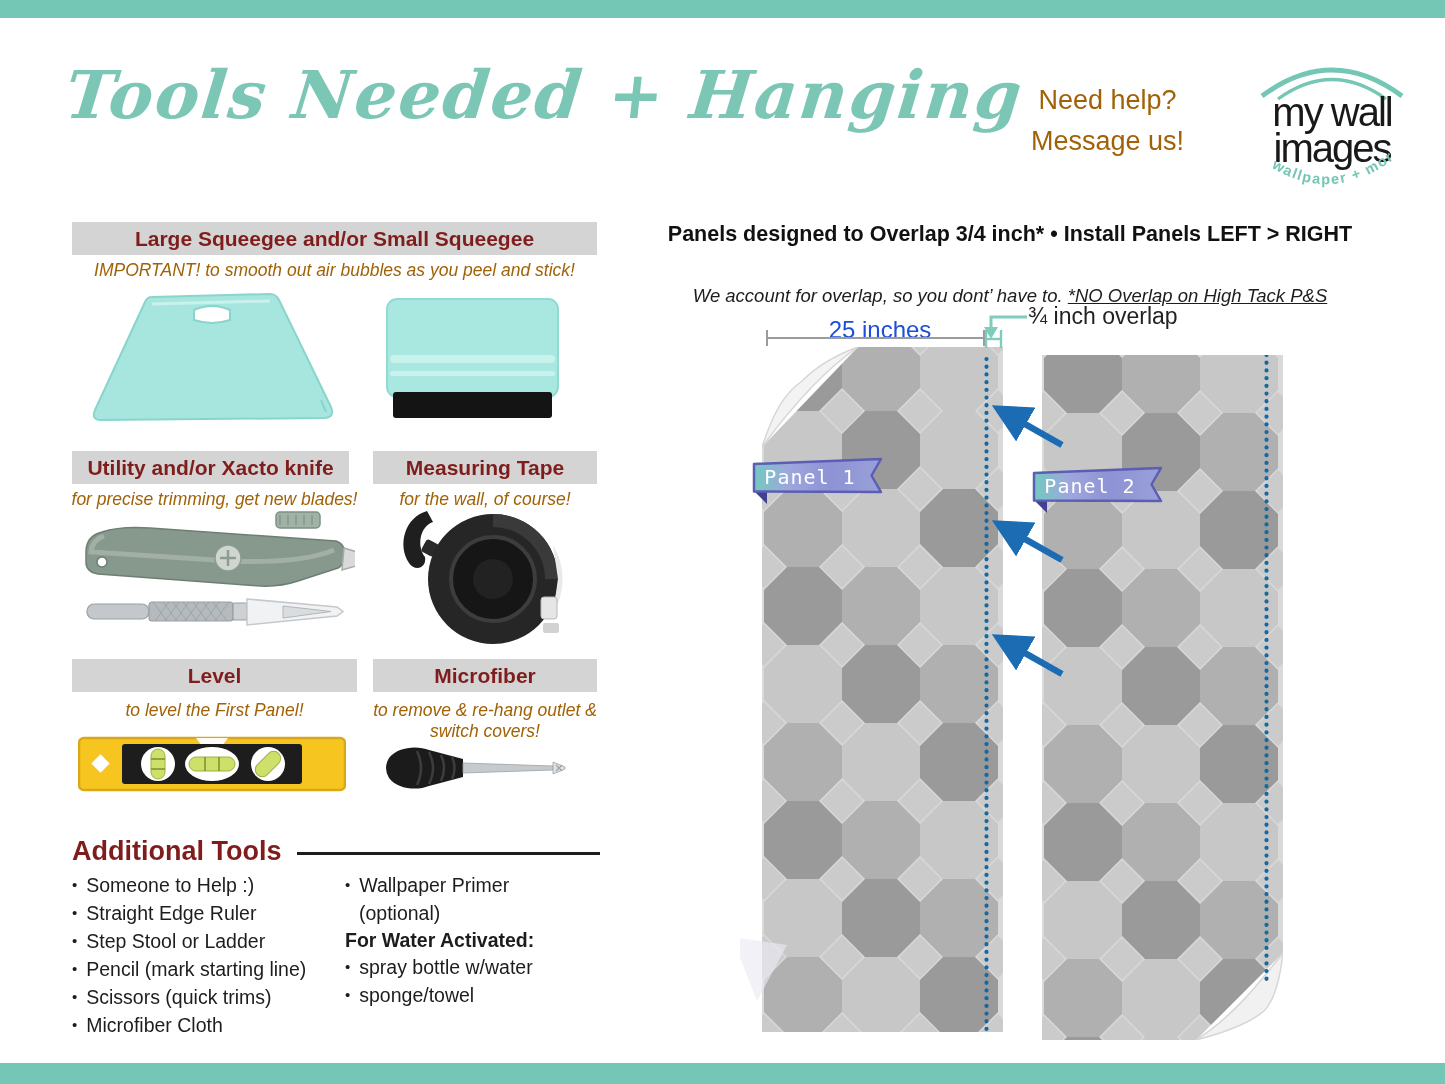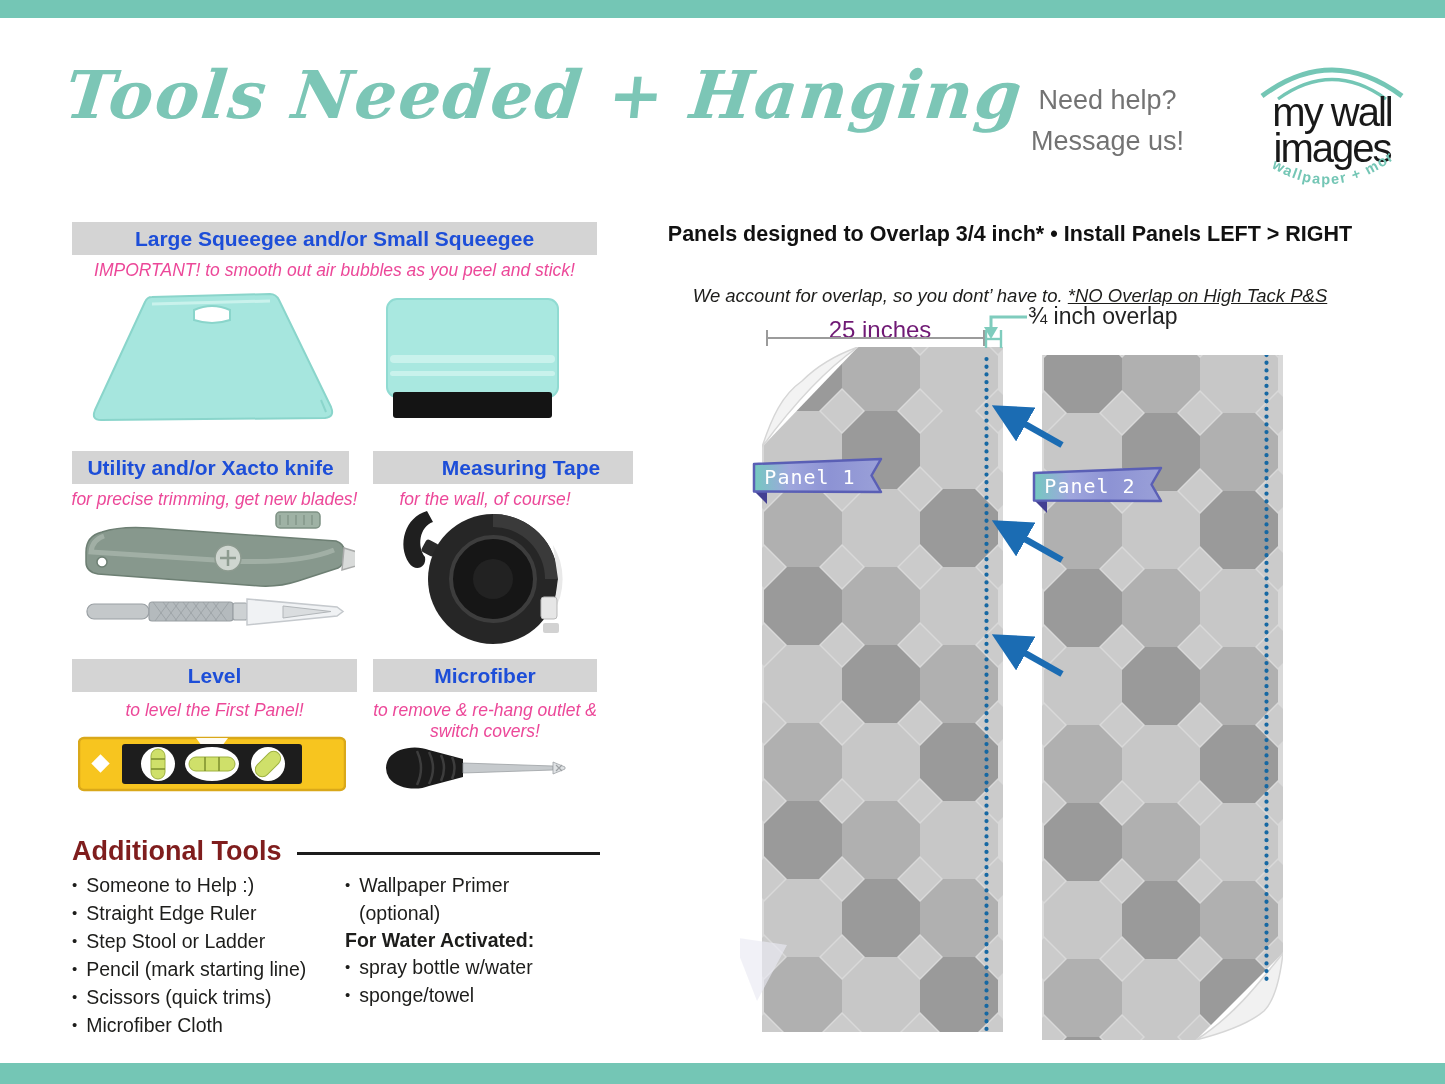--- a/index.html
+++ b/index.html
@@ -8,47 +8,47 @@
   .bar{position:absolute;left:0;width:1445px;background:#74c6b5;}
   #topbar{top:0;height:18px;}
   #botbar{top:1063px;height:21px;}
 
   
   #script-title{position:absolute;left:66px;top:62px;width:880px;
     font-family:"DejaVu Serif",serif;font-style:italic;font-weight:700;
     font-size:66px;line-height:1.0;color:#7cc6b6;transform:skewX(-6deg);
     letter-spacing:2px;white-space:nowrap;}
   #help-block{position:absolute;left:1000px;top:80px;width:215px;text-align:center;
-    font-size:27px;line-height:1.5;color:#737373;}
+    font-size:27px;line-height:1.5;color:#a16207;}
   #logo{position:absolute;left:1254px;top:56px;width:156px;height:152px;}
 
   
-  .band{position:absolute;background:#d4d4d4;color:#1d4ed8;font-weight:700;
+  .band{position:absolute;background:#d4d4d4;color:#7f1d1d;font-weight:700;
     font-size:21px;line-height:33px;height:33px;text-align:center;}
   .caption{position:absolute;font-style:italic;font-size:17.5px;line-height:21px;
-    text-align:center;color:#ec4899;}
+    text-align:center;color:#a16207;}
   .toolimg{position:absolute;}
 
   
   #addl-title{position:absolute;left:72px;top:836px;font-size:27px;font-weight:700;color:#7f1d1d;}
   #addl-rule{position:absolute;left:297px;top:852px;width:303px;border-top:3px solid #1c1c1c;}
   .tool-list{position:absolute;font-size:19.5px;line-height:27px;color:#1d1d1b;}
   .tool-list .li{display:block;}
   .tool-list .li.bullet::before{content:"•";font-size:15px;margin-right:9px;position:relative;top:-2px;}
   .tool-list .li.indent{padding-left:14px;}
   .tool-list .li.bold{font-weight:700;}
 
   
   #install-head{position:absolute;left:645px;top:222px;width:730px;text-align:center;
     font-size:21.5px;font-weight:700;color:#111;}
   #install-sub{position:absolute;left:645px;top:254px;width:730px;text-align:center;
     font-size:18.5px;font-style:italic;color:#1d1d1b;margin-top:31px;}
   #install-sub .ul{text-decoration:underline;}
   #measure-label{position:absolute;left:790px;top:316px;width:180px;text-align:center;
-    font-size:24px;color:#701a75;}
+    font-size:24px;color:#1d4ed8;}
   #overlap-label{position:absolute;left:1028px;top:303px;font-size:23px;color:#222;}
 
   .panel{position:absolute;width:241px;height:685px;}
   #panel1{left:762px;top:347px;}
   #panel2{left:1042px;top:355px;}
   .banner{position:absolute;width:140px;height:52px;}
   #banner1{left:748px;top:456px;}
   #banner2{left:1028px;top:465px;}
   #overlay{position:absolute;left:740px;top:295px;width:600px;height:745px;pointer-events:none;}
 </style>
@@ -91,21 +91,21 @@
   </svg>
 
   <svg class="toolimg" style="left:385px;top:297px;" width="175" height="123" viewBox="0 0 175 123">
     <rect x="2" y="2" width="171" height="98" rx="10" fill="#a9e8e0" stroke="#90dbd2" stroke-width="2"></rect>
     <rect x="5" y="58" width="165" height="8" rx="4" fill="#c9f2ec"></rect>
     <rect x="5" y="74" width="165" height="5" rx="2.5" fill="#c9f2ec"></rect>
     <rect x="8" y="95" width="159" height="26" rx="3" fill="#141414"></rect>
   </svg>
 
   <div class="band" style="left:72px;top:451px;width:277px;">Utility and/or Xacto knife</div>
-  <div class="band" style="left:373px;top:451px;width:224px;padding-left:36px;">Measuring Tape</div>
+  <div class="band" style="left:373px;top:451px;width:224px;">Measuring Tape</div>
   <div class="caption" style="left:62px;top:489px;width:305px;">for precise trimming, get new blades!</div>
   <div class="caption" style="left:373px;top:489px;width:224px;">for the wall, of course!</div>
 
   <svg class="toolimg" style="left:80px;top:506px;" width="275" height="95" viewBox="0 0 275 95">
     <rect x="196" y="6" width="44" height="16" rx="4" fill="#9fb2a5" stroke="#7e9184" stroke-width="1.5"></rect>
     <path d="M200,9 v10 M208,9 v10 M216,9 v10 M224,9 v10 M232,9 v10" stroke="#7e9184" stroke-width="1.2"></path>
     <path d="M22,26 Q6,30 6,46 L6,56 Q6,66 18,68 L180,80 Q200,81 218,75 L258,62 Q264,59 264,50 L264,44 Q264,38 256,35 L70,22 Q40,20 22,26 Z" fill="#87988d" stroke="#6d7f73" stroke-width="1.5"></path>
     <path d="M24,30 Q12,34 11,46 L150,55 Q220,58 254,44" fill="none" stroke="#a8b5ab" stroke-width="5" opacity="0.8"></path>
     <circle cx="22" cy="56" r="5" fill="#ffffff" stroke="#6d7f73" stroke-width="1.5"></circle>
     <circle cx="148" cy="52" r="13" fill="#cfd6d0" stroke="#8d9b90" stroke-width="1.5"></circle>

